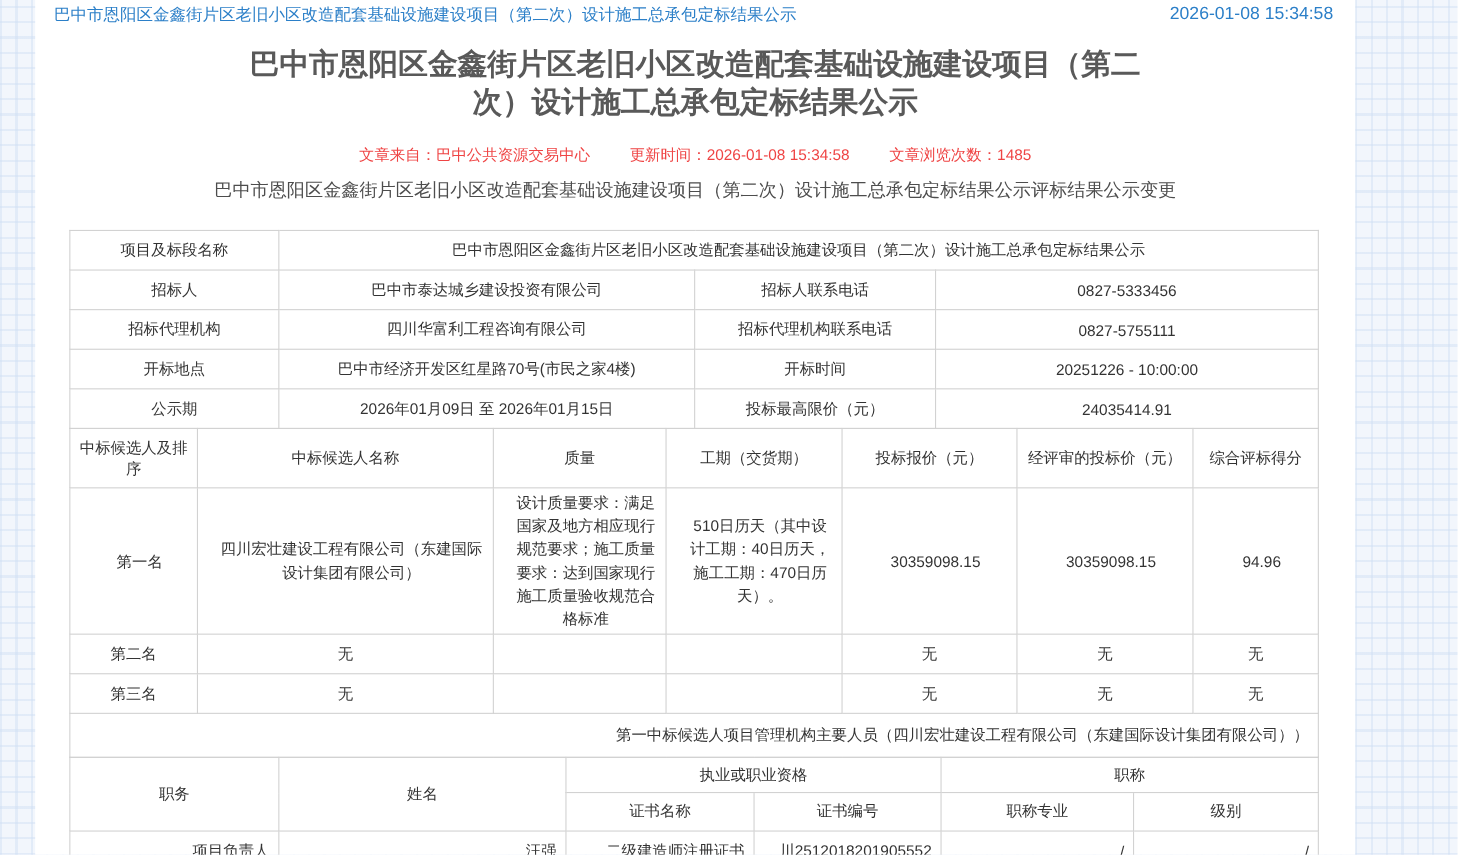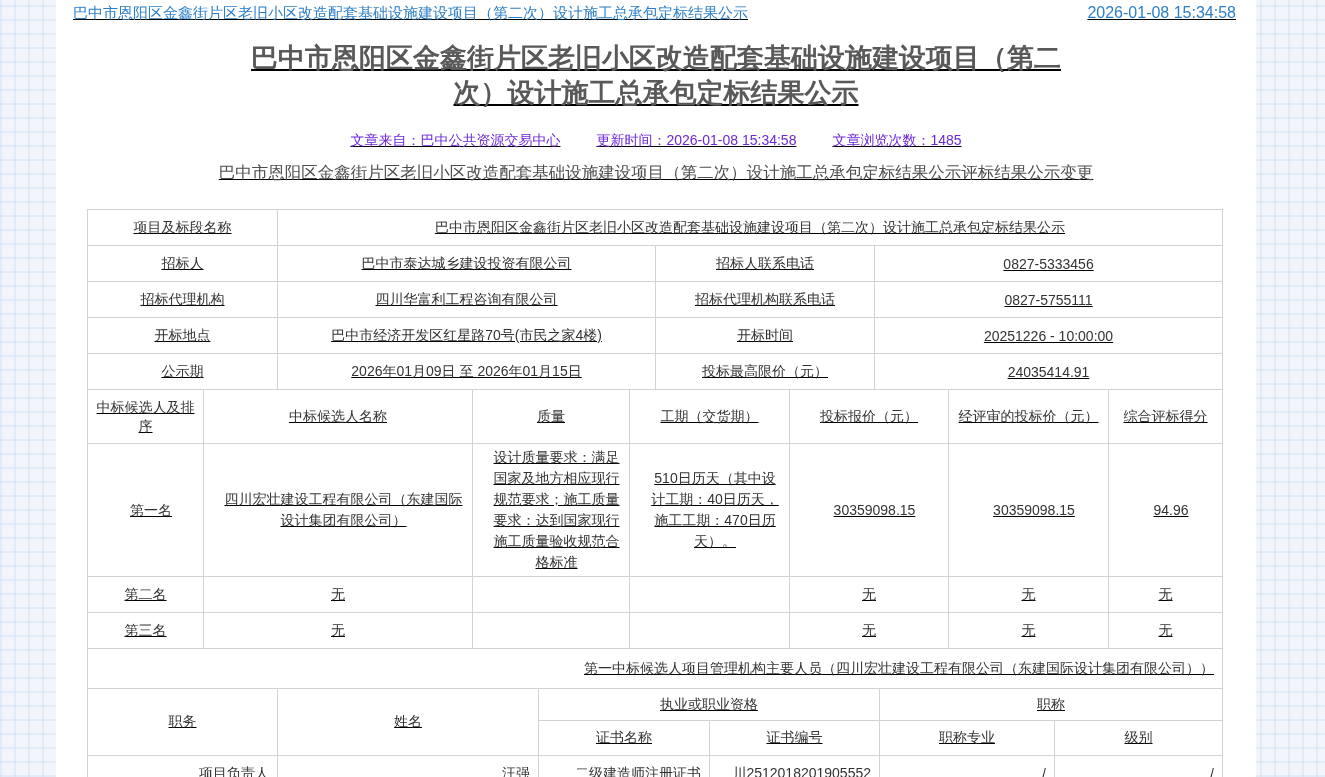--- a/index.html
+++ b/index.html
@@ -3,27 +3,27 @@
 <meta charset="utf-8">
 <style>
   html,body{margin:0;padding:0;width:1325px;height:777px;overflow:hidden;
     font-family:"Liberation Sans","DejaVu Sans",sans-serif;}
   body{
     background-color:#f2f6fc;
     background-image:
       repeating-linear-gradient(0deg, rgba(206,222,243,.45) 0 2px, transparent 2px 14px),
       repeating-linear-gradient(90deg, rgba(206,222,243,.45) 0 2px, transparent 2px 14px);
   }
-  .content{position:absolute;left:56px;top:0;width:1200px;height:777px;background:#ffffff;overflow:hidden;text-decoration:underline;}
+  .content{position:absolute;left:32px;top:0;width:1200px;height:777px;background:#ffffff;overflow:hidden;}
   .topbar{display:flex;justify-content:space-between;align-items:flex-start;padding:4px 20px 0 17px;}
   .topbar-link{color:#2b7fc8;font-size:15px;text-decoration:none;cursor:pointer;}
   .topbar-time{color:#2b7fc8;font-size:16px;}
   h1.page-title{margin:18px auto 0;width:845px;text-align:center;font-size:27px;line-height:35px;
     font-weight:bold;color:#595959;}
-  .meta{display:flex;justify-content:center;gap:36px;margin-top:21px;font-size:14px;color:#6d28d9;}
+  .meta{display:flex;justify-content:center;gap:36px;margin-top:21px;font-size:14px;color:#ef4444;}
   .subtitle{margin-top:12px;text-align:center;font-size:16.5px;color:#4d4d4d;}
   .tables{margin:25px 0 0 31px;width:1135px;}
   table{border-collapse:collapse;table-layout:fixed;width:1135px;font-size:14px;color:#333;}
   table + table{margin-top:-1px;}
   td,th{border:1px solid #d2d2d2;padding:3px 8px;vertical-align:middle;font-weight:normal;
     overflow:hidden;}
   .lft{text-align:center;}
   .info-row td{height:29px;}
   .cand-head td{height:47px;text-align:center;line-height:19px;}
   .cand-main td{height:106px;text-align:center;line-height:21px;padding-left:19px;}

